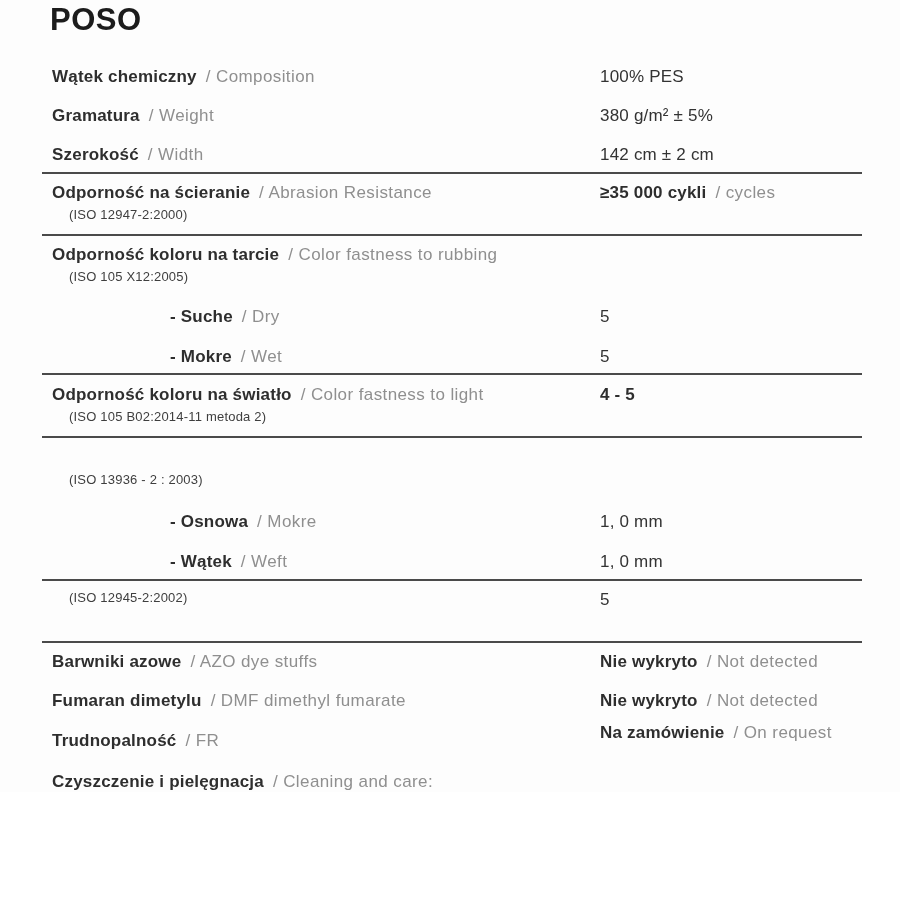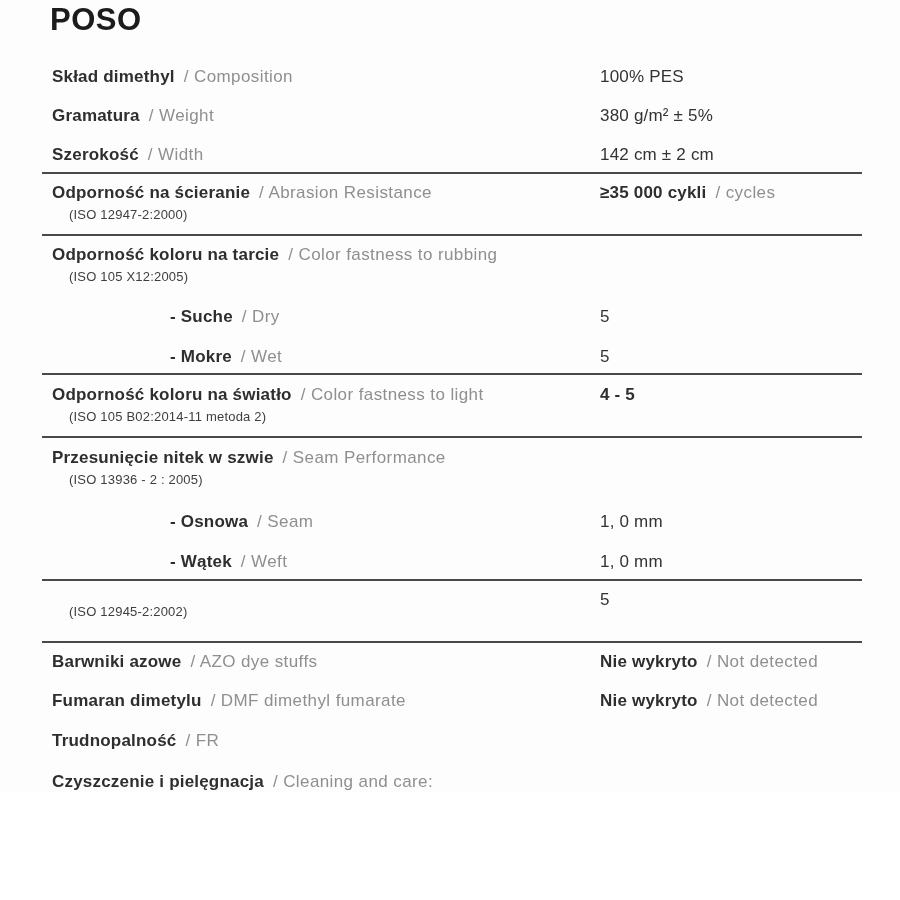--- a/index.html
+++ b/index.html
@@ -25,21 +25,21 @@
   .care-icon text { fill:#1e1e1e; stroke:none; font-family:"Liberation Sans",sans-serif; font-size:13px; font-weight:bold; }
 </style>
 </head>
 <body>
 
 <div class="sheet">
 
   <div class="abs title">POSO</div>
 
   <div class="abs lbl" style="top:66px">
-    <span class="pl">Skład dimethyl</span><span class="en">/ Composition</span>
+    <span class="pl">Wątek chemiczny</span><span class="en">/ Composition</span>
   </div>
   <div class="abs val" style="top:66px">
     <span class="plain">100% PES</span>
   </div>
 
   <div class="abs lbl" style="top:105px">
     <span class="pl">Gramatura</span><span class="en">/ Weight</span>
   </div>
   <div class="abs val" style="top:105px">
     <span class="plain">380 g/m² ± 5%</span>
@@ -88,42 +88,39 @@
   <div class="abs lbl" style="top:384px">
     <span class="pl">Odporność koloru na światło</span><span class="en">/ Color fastness to light</span>
   </div>
   <div class="abs iso" style="top:409px">(ISO 105 B02:2014-11 metoda 2)</div>
   <div class="abs val" style="top:384px">
     <span class="pl">4 - 5</span>
   </div>
 
   <div class="abs divider" style="top:436px"></div>
 
-  <div class="abs lbl" style="top:447px">
-    <span class="pl">Przesunięcie nitek w szwie</span><span class="en">/ Seam Performance</span>
-  </div>
-  <div class="abs iso" style="top:472px">(ISO 13936 - 2 : 2005)</div>
+  <div class="abs iso" style="top:472px">(ISO 13936 - 2 : 2003)</div>
 
   <div class="abs lbl sub" style="top:511px">
-    <span class="pl">- Osnowa</span><span class="en">/ Seam</span>
+    <span class="pl">- Osnowa</span><span class="en">/ Mokre</span>
   </div>
   <div class="abs val" style="top:511px">
     <span class="plain">1, 0 mm</span>
   </div>
 
   <div class="abs lbl sub" style="top:551px">
     <span class="pl">- Wątek</span><span class="en">/ Weft</span>
   </div>
   <div class="abs val" style="top:551px">
     <span class="plain">1, 0 mm</span>
   </div>
 
   <div class="abs divider" style="top:579px"></div>
 
-  <div class="abs iso" style="top:604px">(ISO 12945-2:2002)</div>
+  <div class="abs iso" style="top:590px">(ISO 12945-2:2002)</div>
   <div class="abs val" style="top:589px">
     <span class="plain">5</span>
   </div>
 
   <div class="abs divider" style="top:641px"></div>
 
   <div class="abs lbl" style="top:651px">
     <span class="pl">Barwniki azowe</span><span class="en">/ AZO dye stuffs</span>
   </div>
   <div class="abs val" style="top:651px">
@@ -132,20 +129,23 @@
 
   <div class="abs lbl" style="top:690px">
     <span class="pl">Fumaran dimetylu</span><span class="en">/ DMF dimethyl fumarate</span>
   </div>
   <div class="abs val" style="top:690px">
     <span class="pl">Nie wykryto</span><span class="en">/ Not detected</span>
   </div>
 
   <div class="abs lbl" style="top:730px">
     <span class="pl">Trudnopalność</span><span class="en">/ FR</span>
+  </div>
+  <div class="abs val" style="top:722px">
+    <span class="pl">Na zamówienie</span><span class="en">/ On request</span>
   </div>
 
   <div class="abs lbl" style="top:771px">
     <span class="pl">Czyszczenie i pielęgnacja</span><span class="en">/ Cleaning and care:</span>
   </div>
 
   <svg class="care-icon" style="left:46px" width="68" height="68" viewBox="0 0 68 64">
     <path d="M6 24 L3 19 M62 24 L65 19"></path>
     <path d="M6 24 L13 56 L55 56 L62 24"></path>
     <path d="M8 31 Q14 26 20 30"></path>

